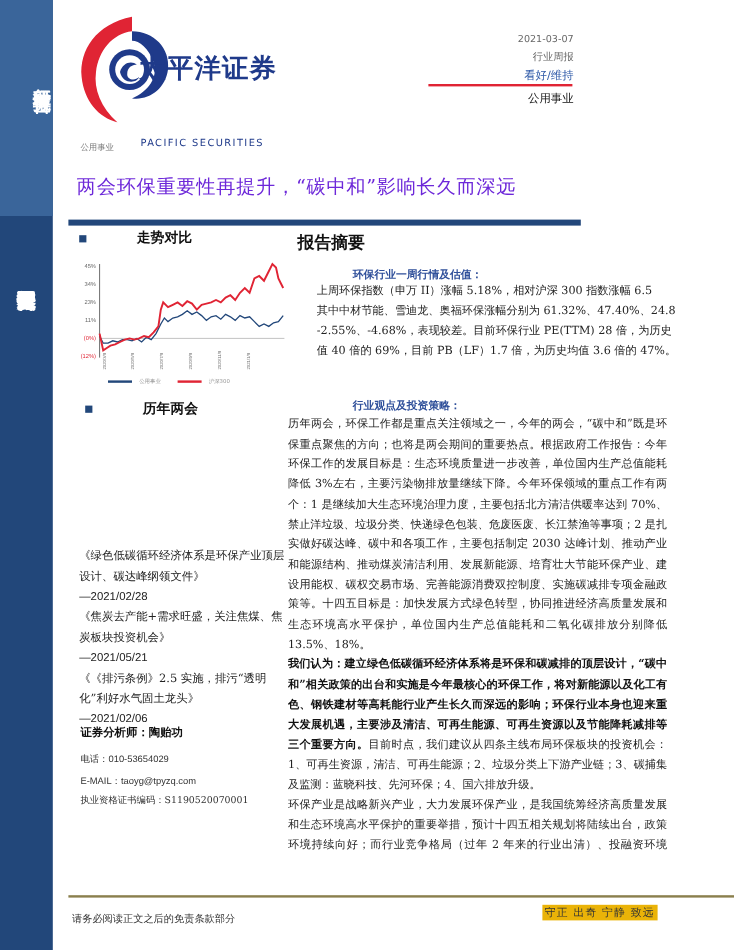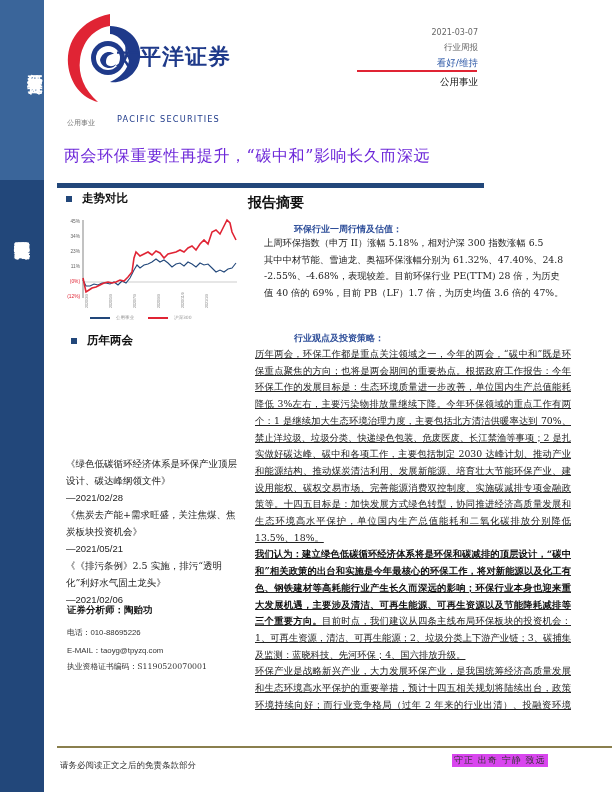--- a/index.html
+++ b/index.html
@@ -25,43 +25,43 @@
   .meta.type { top: 42px; font-size: 8.5px; color: #666; }
   .meta.rating { top: 57px; font-size: 9.5px; color: #2f5aa8; }
   .red-rule { position: absolute; left: 357px; top: 70px; width: 120px; height: 2px; background: #e02434; }
   .meta.sector { top: 76px; font-size: 9.5px; color: #111; }
 
   .crumb { position: absolute; left: 67px; top: 118px; font-size: 7px; color: #777; font-family: "DejaVu Sans", sans-serif; }
   .title { position: absolute; left: 64px; top: 146px; font-size: 16px; color: #6d28d9; letter-spacing: 0.6px; }
   .title-rule { position: absolute; left: 57px; top: 183px; width: 427px; height: 5px; background: #22477a; }
 
   
-  .sec-head { position: absolute; display: flex; align-items: center; font-weight: bold; font-size: 11.5px; color: #111; }
+  .sec-head { position: absolute; display: flex; align-items: center; font-weight: bold; font-size: 11.5px; color: #111; gap: 32px; }
   .sec-head .sq { width: 6px; height: 6px; background: #22477a; margin-right: 10px; }
   .chart { position: absolute; left: 62px; top: 210px; width: 178px; height: 90px; }
   .legend { position: absolute; left: 90px; top: 315px; display: flex; align-items: center; gap: 6px; font-size: 4.5px;
             color: #999; font-family: "DejaVu Sans", sans-serif; }
   .legend .ln { width: 20px; height: 2px; }
 
   .related { position: absolute; left: 66px; top: 455px; width: 172px; font-size: 9.5px; line-height: 17px; color: #222; }
   .related .rdate { font-family: "Liberation Sans", sans-serif; }
 
   .analyst { position: absolute; left: 67px; top: 604px; font-size: 9.5px; font-weight: bold; color: #111; }
   .contact { position: absolute; left: 67px; font-size: 7.8px; color: #333; font-family: "Liberation Sans", "DejaVu Sans", sans-serif; }
 
   
   .summary-head { position: absolute; left: 248px; top: 194px; font-size: 14px; font-weight: bold; color: #111; }
   .sub { position: absolute; left: 248px; font-size: 9px; font-weight: bold; color: #2f4f9a; margin-left: 46px; }
   .para { position: absolute; font-size: 9.3px; line-height: 16.7px; color: #222; white-space: nowrap; overflow: hidden; }
   .para.wk { left: 264px; top: 235px; width: 348px; }
-  .para.view { left: 255px; top: 343px; width: 316px; white-space: normal; text-align: justify; text-decoration: underline; }
+  .para.view { left: 240px; top: 343px; width: 316px; white-space: normal; text-align: justify; }
   .para .b { font-weight: bold; color: #111; }
 
   .bottom-rule { position: absolute; left: 57px; top: 746px; width: 555px; height: 2px; background: #8a7f4d; }
-  .motto { position: absolute; left: 452px; top: 754px; font-size: 9px; color: #333; background: #d946ef; padding: 0 2px; letter-spacing: 1px; }
+  .motto { position: absolute; left: 452px; top: 754px; font-size: 9px; color: #333; background: #eab308; padding: 0 2px; letter-spacing: 1px; }
   .disclaimer { position: absolute; left: 60px; top: 760px; font-size: 8.5px; color: #333; }
 </style>
 </head>
 <body>
 
 <div class="sidebar"></div>
 <div class="sidebar-top"></div>
 <div class="vtext top">行业研究报告</div>
 <div class="vtext main">太平洋证券股份有限公司证券研究报告</div>
 
@@ -132,21 +132,21 @@
 <div class="related">
   <div>《绿色低碳循环经济体系是环保产业顶层设计、碳达峰纲领文件》</div>
   <div class="rdate">—2021/02/28</div>
   <div>《焦炭去产能+需求旺盛，关注焦煤、焦炭板块投资机会》</div>
   <div class="rdate">—2021/05/21</div>
   <div>《《排污条例》2.5 实施，排污“透明化”利好水气固土龙头》</div>
   <div class="rdate">—2021/02/06</div>
 </div>
 
 <div class="analyst">证券分析师：陶贻功</div>
-<div class="contact" style="top:627px;">电话：010-88695226</div>
+<div class="contact" style="top:627px;">电话：010-53654029</div>
 <div class="contact" style="top:645px;">E-MAIL：taoyg@tpyzq.com</div>
 <div class="contact" style="top:661px;font-family:'DejaVu Serif',serif;">执业资格证书编码：S1190520070001</div>
 
 <div class="summary-head">报告摘要</div>
 <div class="sub" style="top:223px;">环保行业一周行情及估值：</div>
 <div class="para wk">
   <div>上周环保指数（申万 II）涨幅 5.18%，相对沪深 300 指数涨幅 6.5</div>
   <div>其中中材节能、雪迪龙、奥福环保涨幅分别为 61.32%、47.40%、24.8</div>
   <div>-2.55%、-4.68%，表现较差。目前环保行业 PE(TTM) 28 倍，为历史</div>
   <div>值 40 倍的 69%，目前 PB（LF）1.7 倍，为历史均值 3.6 倍的 47%。</div>

